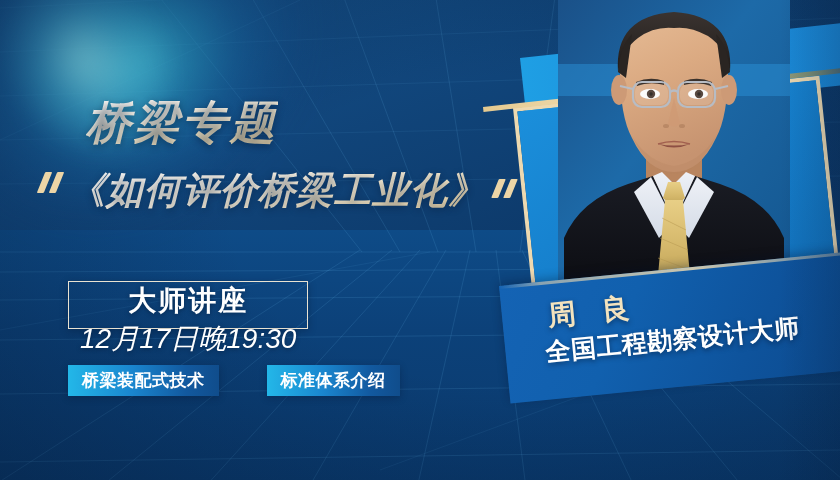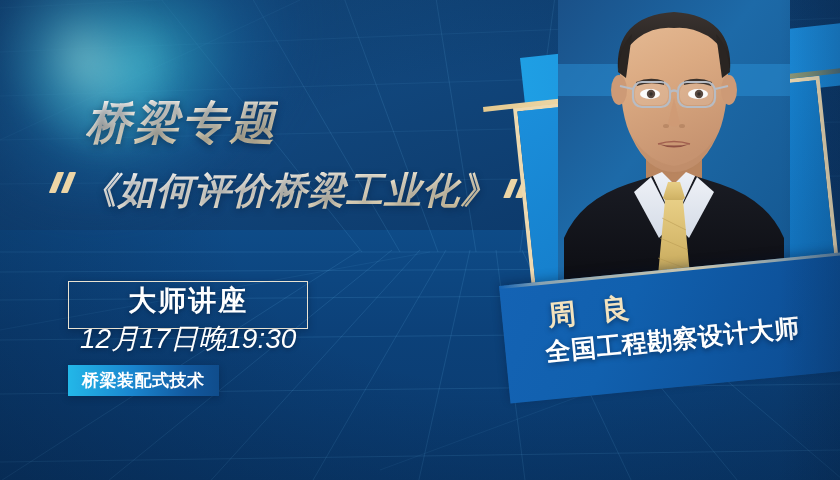--- a/index.html
+++ b/index.html
@@ -51,21 +51,21 @@
     font-size:45px;font-style:italic;font-weight:700;
     letter-spacing:3px;line-height:1;
     color:#f4ead2;
     background:linear-gradient(170deg,#ffffff 0%,#fdf6e6 38%,#f0e0bd 75%,#e6d2a8 100%);
     -webkit-background-clip:text;background-clip:text;
     -webkit-text-fill-color:transparent;
     text-shadow:0 2px 7px rgba(2,20,45,.45);
     white-space:nowrap;
   }
   .subtitle-row{
-    position:absolute;left:48px;top:172px;
+    position:absolute;left:36px;top:172px;
     display:flex;align-items:flex-start;white-space:nowrap;justify-content:space-between;
   }
   .qmark{display:inline-block;position:relative;width:30px;height:34px;flex:none;}
   .qmark i{
     position:absolute;top:0;width:7px;height:21px;background:#ecd5a6;
     transform:skewX(-22deg);display:block;border-radius:1px;
   }
   .qmark i:nth-child(1){left:5px;}
   .qmark i:nth-child(2){left:17px;}
   .qmark.close{width:30px;align-self:flex-end;margin-left:2px;margin-bottom:-4px;}
@@ -243,20 +243,21 @@
   </div>
 
   <div class="infobox">
     <div class="cellA">大师讲座</div>
     <div class="sep"></div>
     <div class="cellB">12月17日晚19:30</div>
   </div>
 
   <div class="tags">
     <div class="tag">桥梁装配式技术</div>
+    <div class="tag">标准体系介绍</div>
   </div>
 
   <div class="right">
 
     <div class="accentbar"></div>
 
     <div class="goldframe">
       <div class="inner"></div>
     </div>
 

